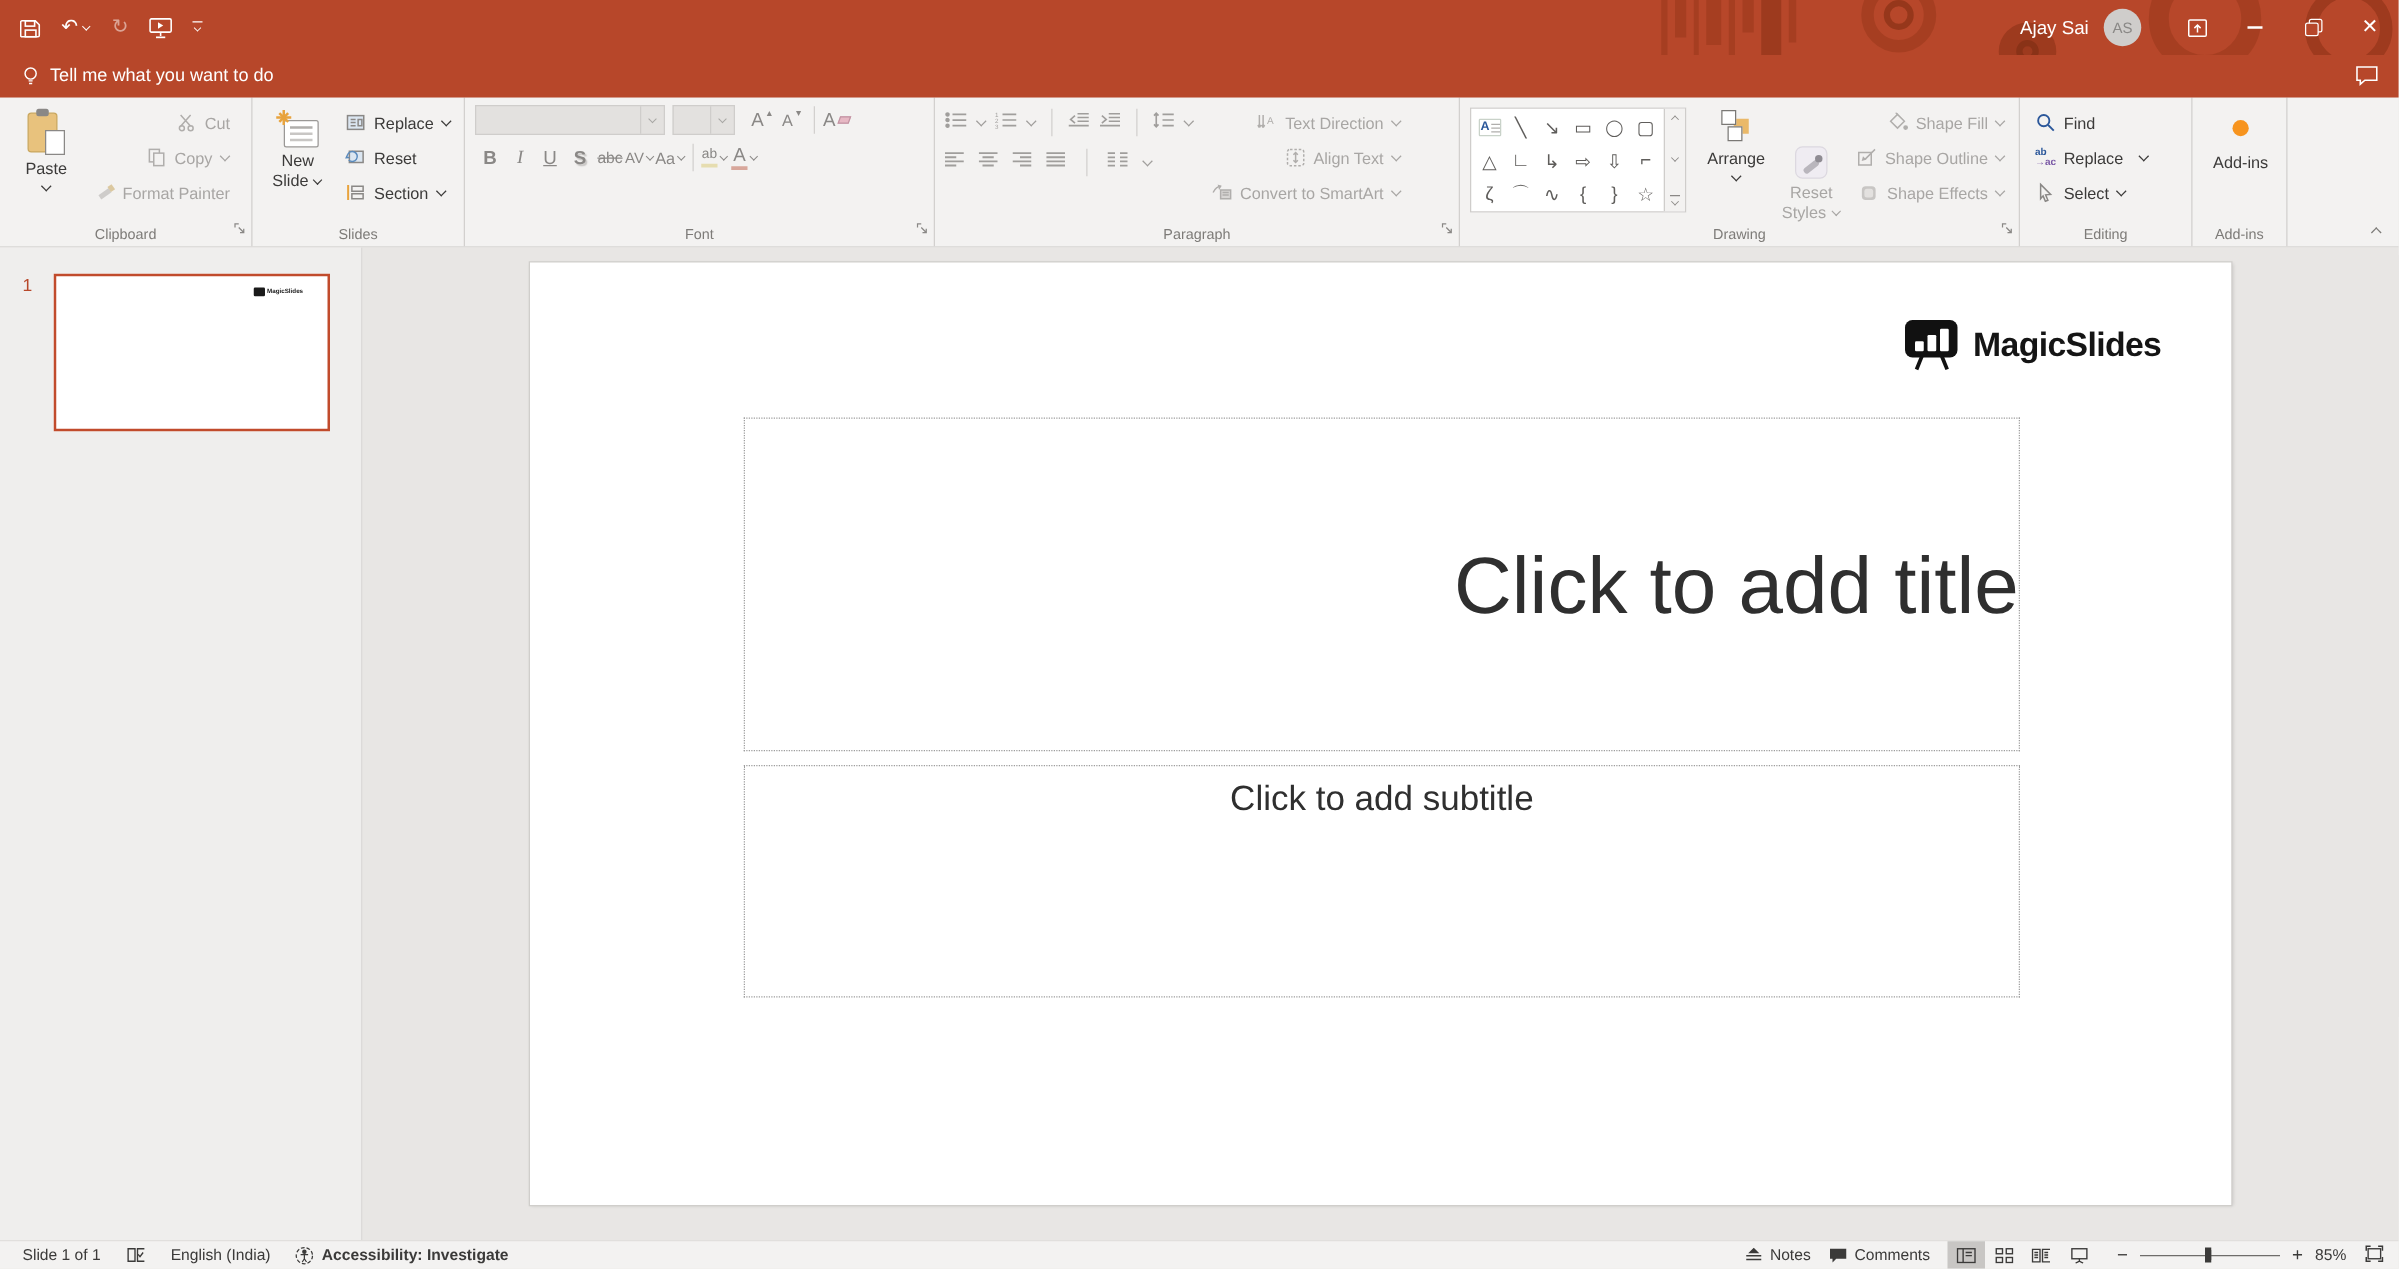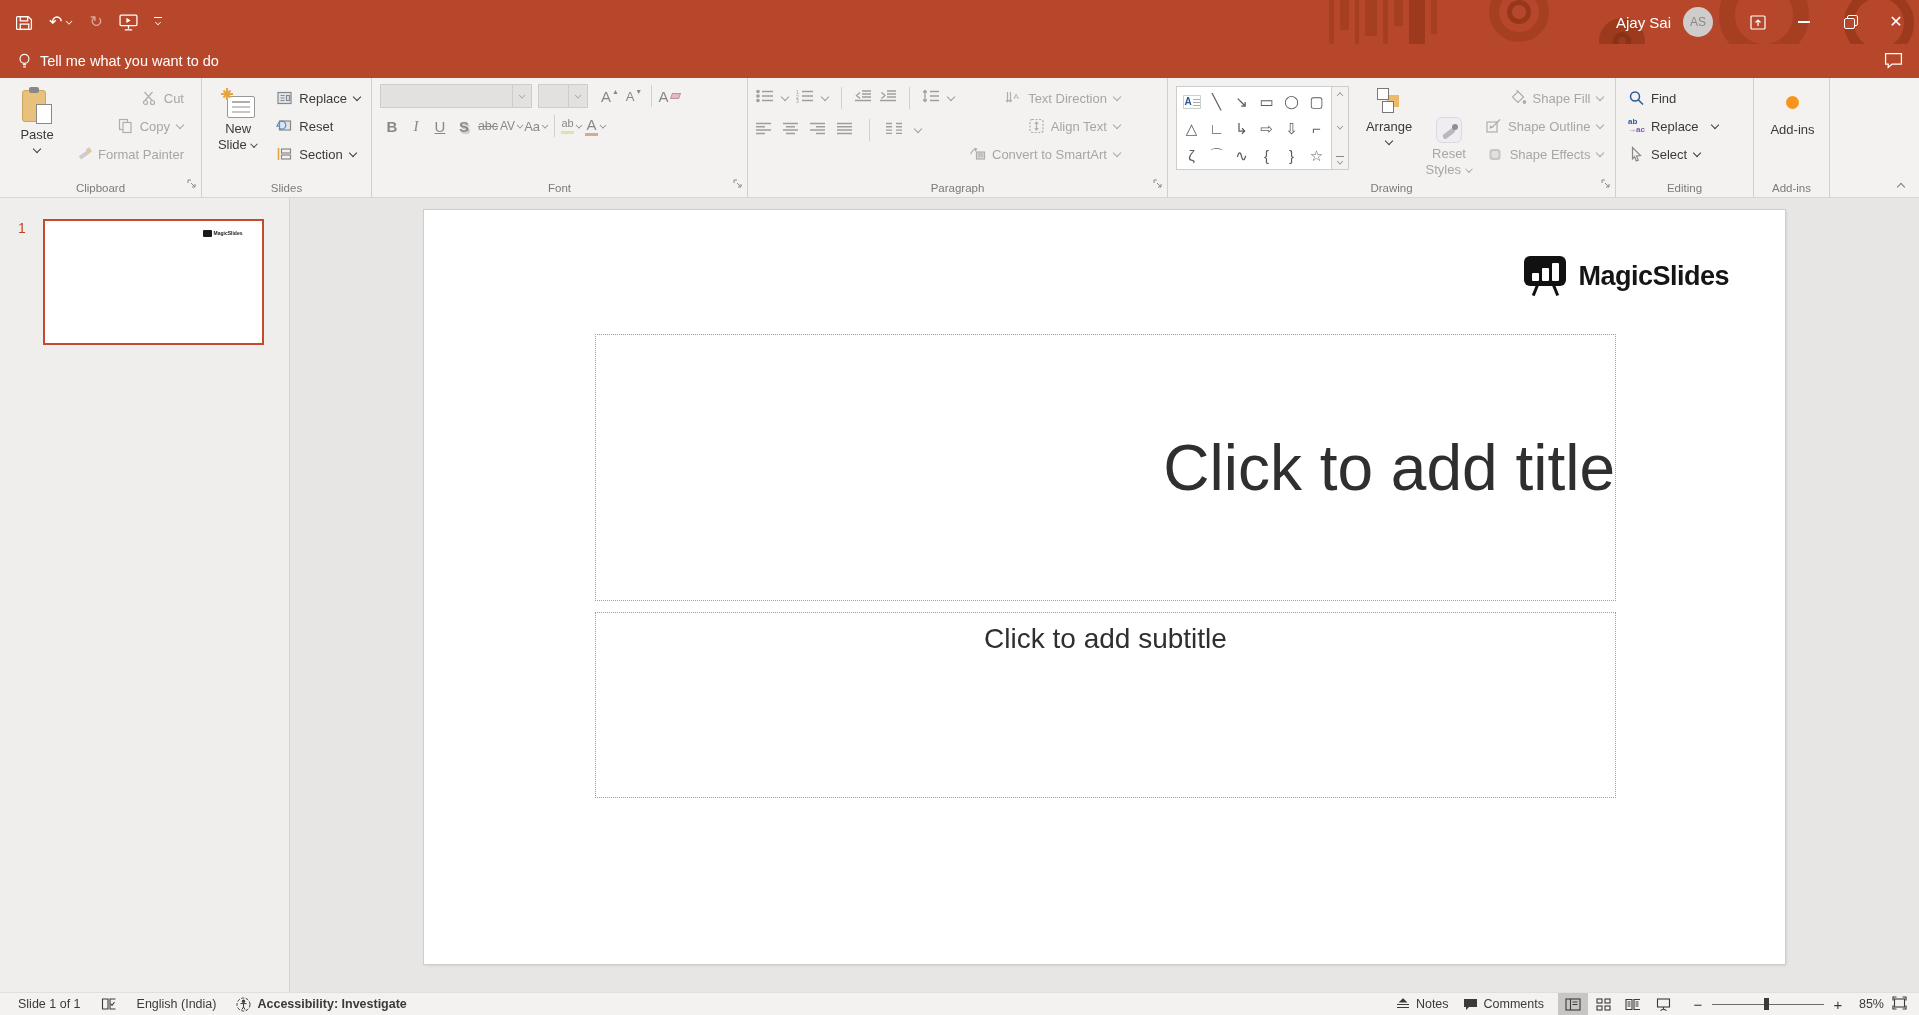--- a/index.html
+++ b/index.html
@@ -156,21 +156,21 @@
   .sb-right { margin-left:auto; display:flex; align-items:center; gap:14px; padding-right:12px; }
   .viewbtns { display:flex; }
   .vbtn { width:30px; height:22px; display:flex; align-items:center; justify-content:center; }
   .vbtn.active { background:#c8c6c4; }
   .zoomwrap { display:flex; align-items:center; gap:8px; }
   .zminus,.zplus { font-size:15px; color:#3b3a39; width:12px; text-align:center; }
   .ztrack { position:relative; width:112px; height:14px; }
   .ztrack .rail { position:absolute; left:0; right:0; top:6.5px; height:1px; background:#6e6c6a; }
   .ztrack .tick { position:absolute; left:56px; top:3px; width:1px; height:8px; background:#6e6c6a; }
   .ztrack .thumbz { position:absolute; left:52px; top:1px; width:5px; height:12px; background:#3b3a39; }
-  .zoom-pct { min-width:32px; text-align:right; }
+  .zoom-pct { min-width:32px; text-align:left; }
 </style>
 </head>
 <body>
 
 <div class="app">
 
   <div class="titlebar">
     <div class="tb-art">
       <div class="tb-bars">
         <i style="width:5px;height:44px"></i>

